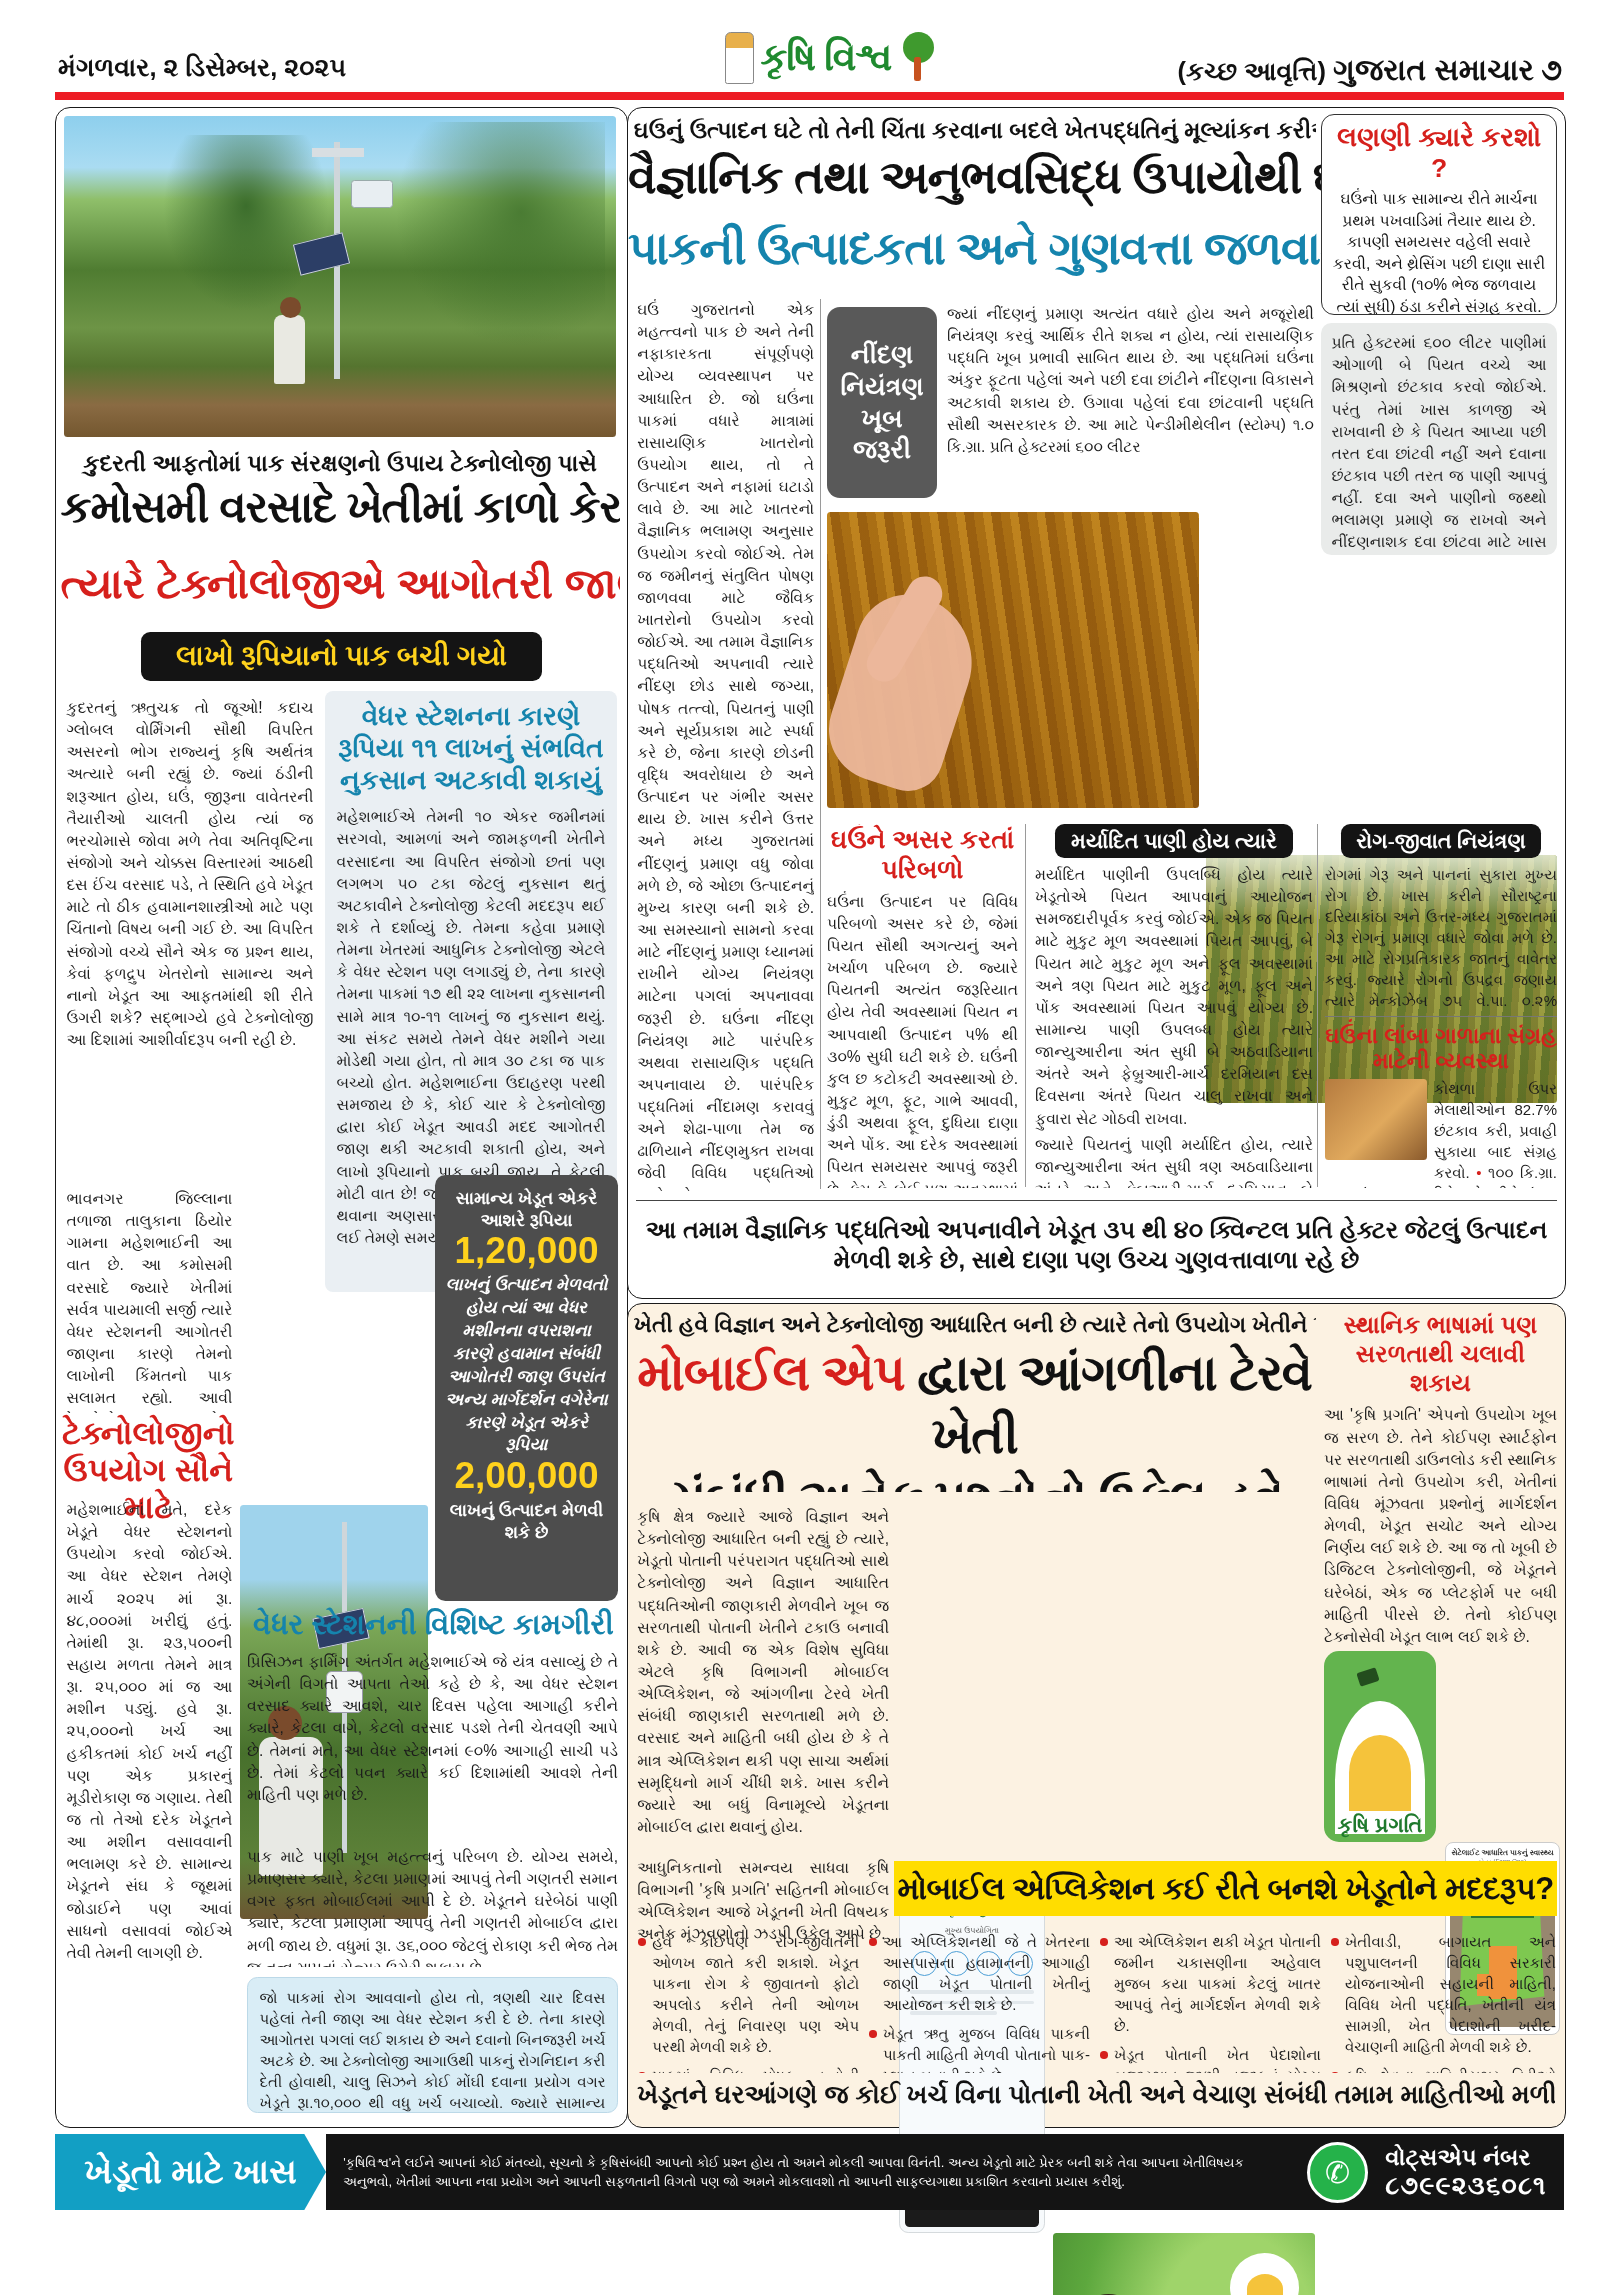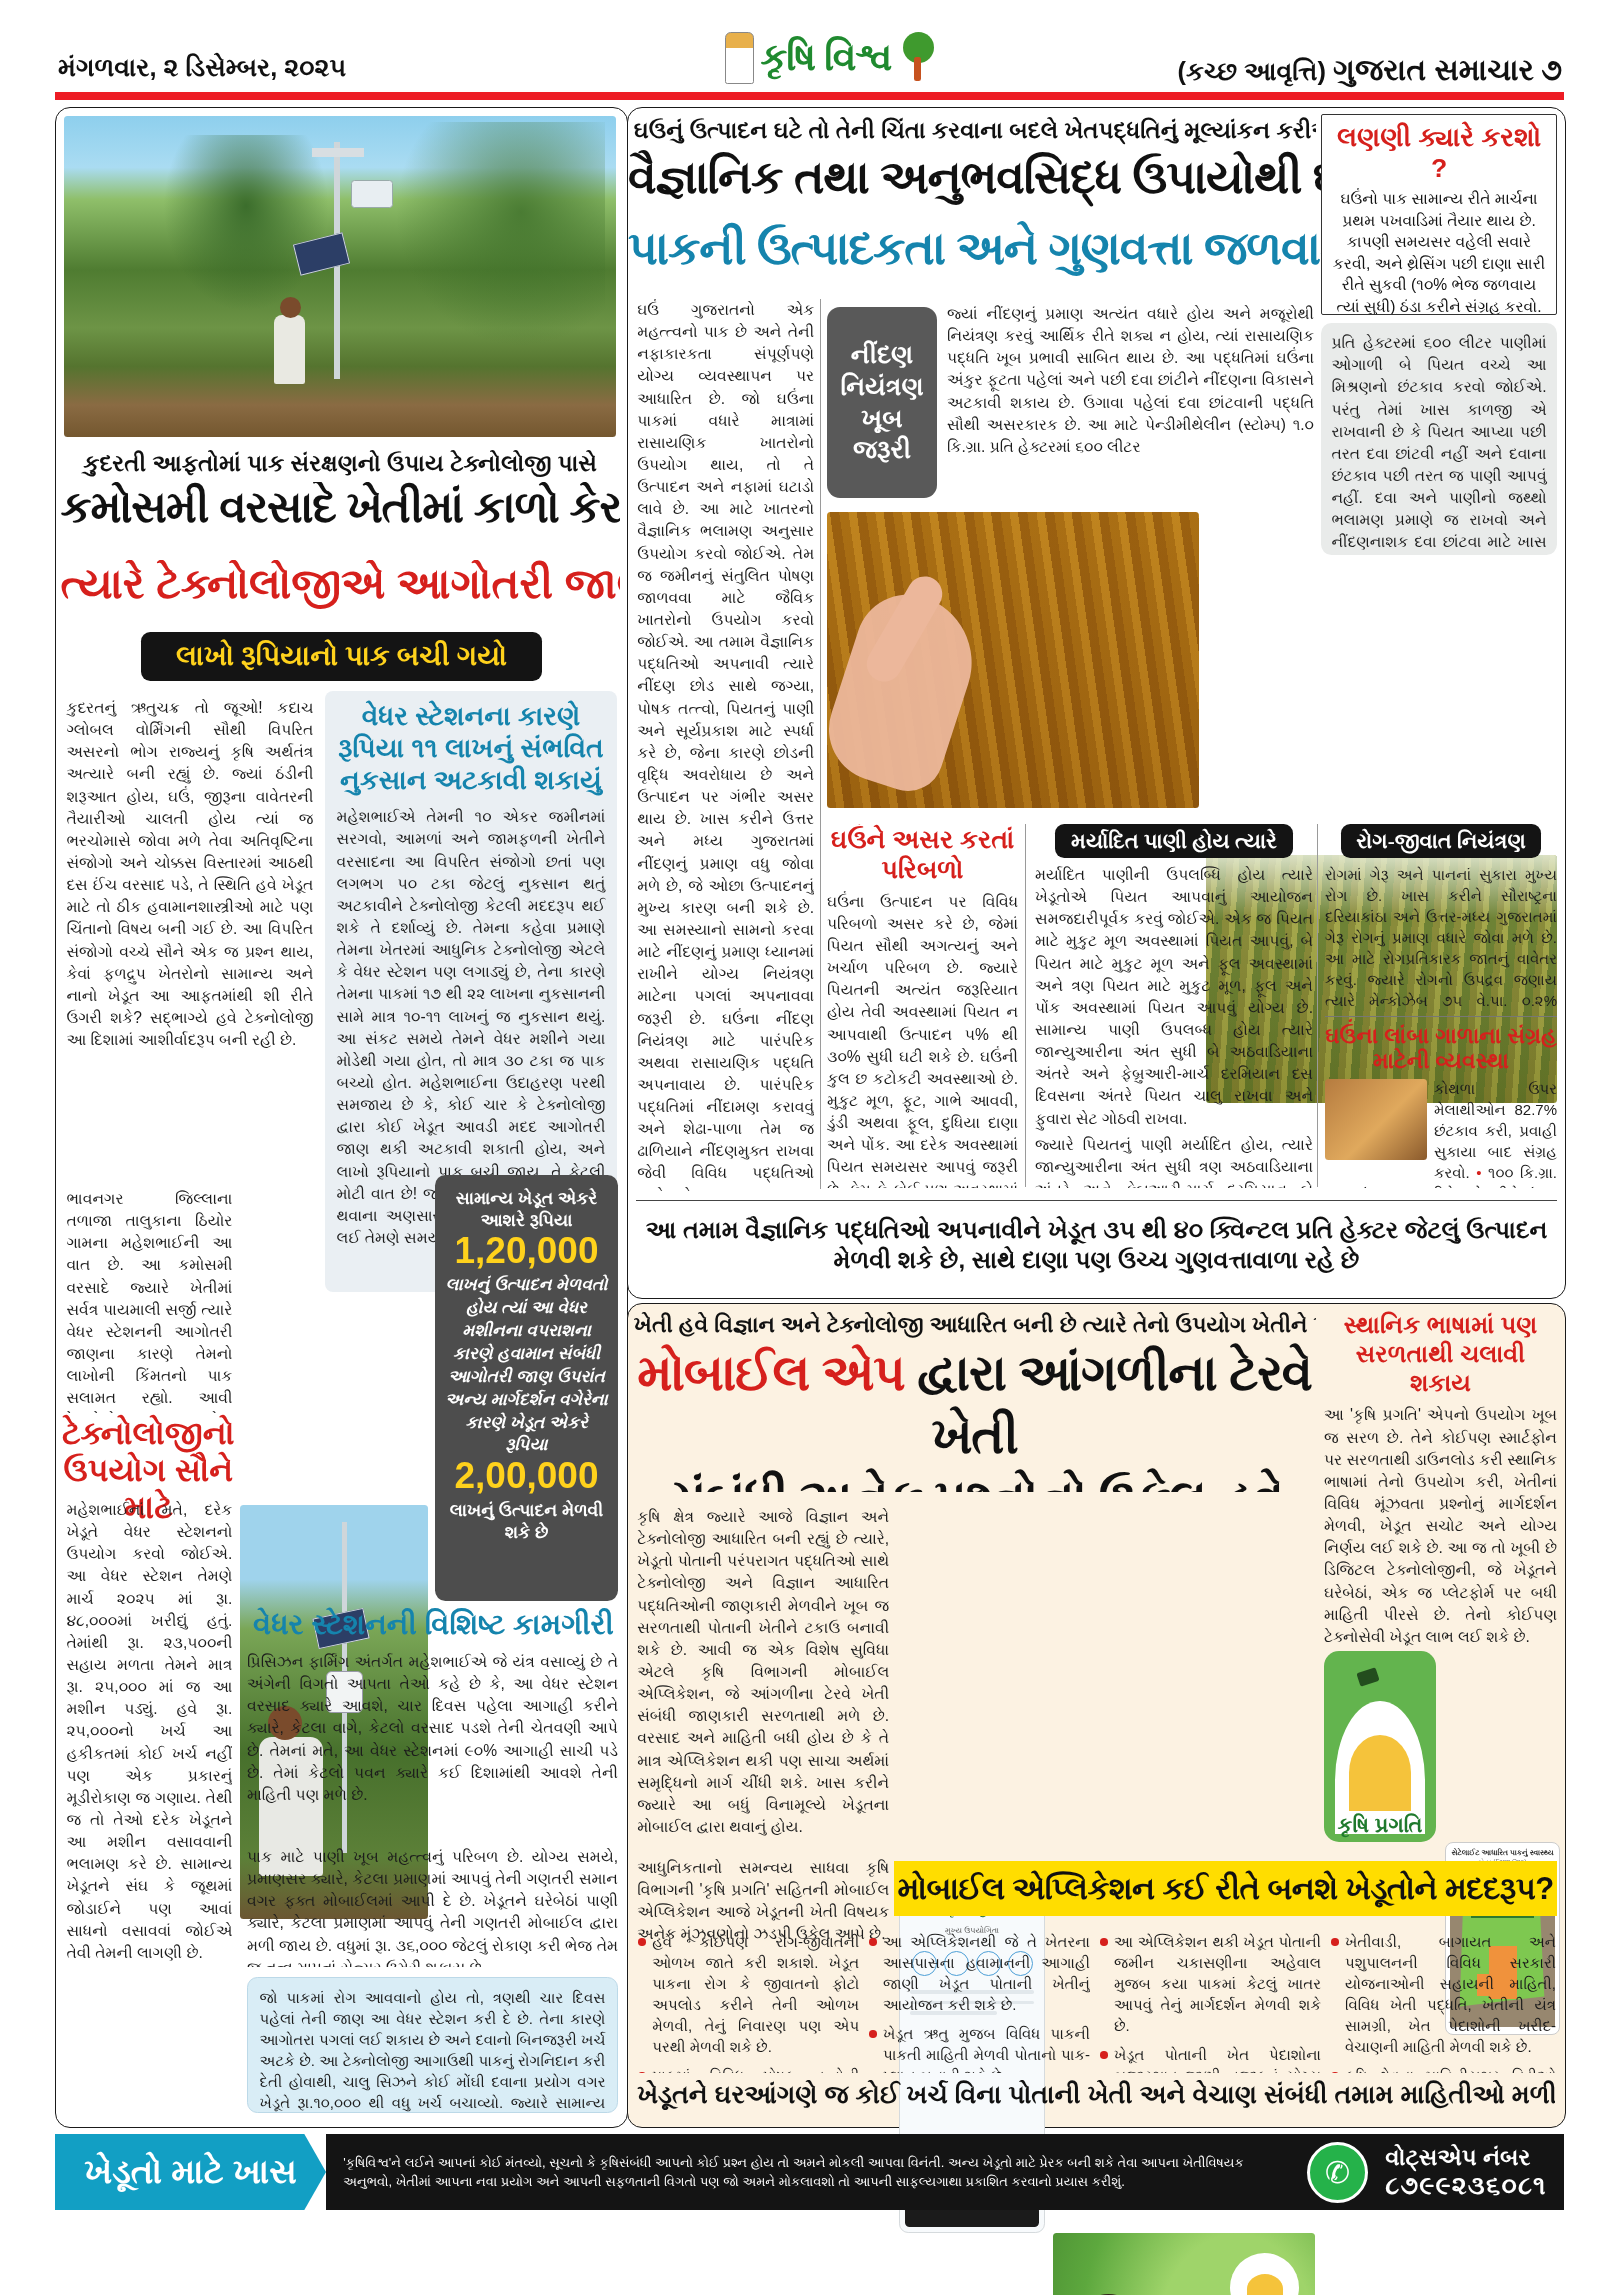--- a/index.html
+++ b/index.html
@@ -105,21 +105,21 @@
       <div class="body-sm just">જો પાકમાં રોગ આવવાનો હોય તો, ત્રણથી ચાર દિવસ પહેલાં તેની જાણ આ વેધર સ્ટેશન કરી દે છે. તેના કારણે આગોતરા પગલાં લઈ શકાય છે અને દવાનો બિનજરૂરી ખર્ચ અટકે છે. આ ટેક્નોલોજી આગાઉથી પાકનું રોગનિદાન કરી દેતી હોવાથી, ચાલુ સિઝને કોઈ મોંઘી દવાના પ્રયોગ વગર ખેડૂતે રૂા.૧૦,૦૦૦ થી વધુ ખર્ચ બચાવ્યો. જ્યારે સામાન્ય સંજોગોમાં ખેડૂતને રૂા. ૧૬,૦૦૦ થી રૂા. ૨૦,૦૦૦ નો ખર્ચ થાય છે.</div>
     </div>
   </div>
 
   <div class="abs boxed" style="left:627px;top:107px;width:937px;height:1190px;">
 
     <div class="abs ctr hideovf" style="left:5.8px;top:9.2px;width:682px;height:30px;font-size:23px;font-weight:bold;white-space:nowrap;">ઘઉંનું ઉત્પાદન ઘટે તો તેની ચિંતા કરવાના બદલે ખેતપદ્ધતિનું મૂલ્યાંકન કરીએ</div>
     <div class="abs ctr hideovf" style="left:0px;top:42px;width:693px;height:69px;font-size:46px;font-weight:bold;letter-spacing:-1.2px;white-space:nowrap;">વૈજ્ઞાનિક તથા અનુભવસિદ્ધ ઉપાયોથી ઘઉંના</div>
     <div class="abs ctr hideovf teal" style="left:0px;top:113px;width:693px;height:69px;font-size:46px;font-weight:bold;letter-spacing:-1.2px;white-space:nowrap;">પાકની ઉત્પાદકતા અને ગુણવત્તા જળવાશે</div>
 
-    <div class="abs" style="left:693px;top:5.8px;width:236px;height:201px;border:1.7px solid #333;border-radius:2px;
+    <div class="abs" style="left:693px;top:5.8px;width:236px;height:201px;border:1.7px solid #333;border-radius:13px;
          padding:7px 10.4px;box-sizing:border-box;overflow:hidden;">
       <div class="ctr red-head" style="font-size:26.6px;">લણણી ક્યારે કરશો ?</div>
       <div class="ctr" style="font-size:15.6px;line-height:1.38;margin-top:4.6px;">ઘઉંનો પાક સામાન્ય રીતે માર્ચના પ્રથમ પખવાડિમાં તૈયાર થાય છે. કાપણી સમયસર વહેલી સવારે કરવી, અને થ્રેસિંગ પછી દાણા સારી રીતે સુકવી (૧૦% ભેજ જળવાય ત્યાં સુધી) ઠંડા કરીને સંગ્રહ કરવો. સંગ્રહ પહેલા કોથળા, પીપ અને કોઠારો સારી રીતે સાફ કરવા જરૂરી છે.</div>
     </div>
 
     <div class="abs" style="left:693px;top:215px;width:236px;height:232px;background:#e9ebea;border-radius:10.4px;
          padding:9.2px 10.4px;box-sizing:border-box;overflow:hidden;">
       <div class="body-txt just">પ્રતિ હેક્ટરમાં ૬૦૦ લીટર પાણીમાં ઓગાળી બે પિયત વચ્ચે આ મિશ્રણનો છંટકાવ કરવો જોઈએ. પરંતુ તેમાં ખાસ કાળજી એ રાખવાની છે કે પિયત આપ્યા પછી તરત દવા છાંટવી નહીં અને દવાના છંટકાવ પછી તરત જ પાણી આપવું નહીં. દવા અને પાણીનો જથ્થો ભલામણ પ્રમાણે જ રાખવો અને નીંદણનાશક દવા છાંટવા માટે ખાસ પ્રકારની નોઝલનો ઉપયોગ કરવો જરૂરી છે.</div>
     </div>
 

